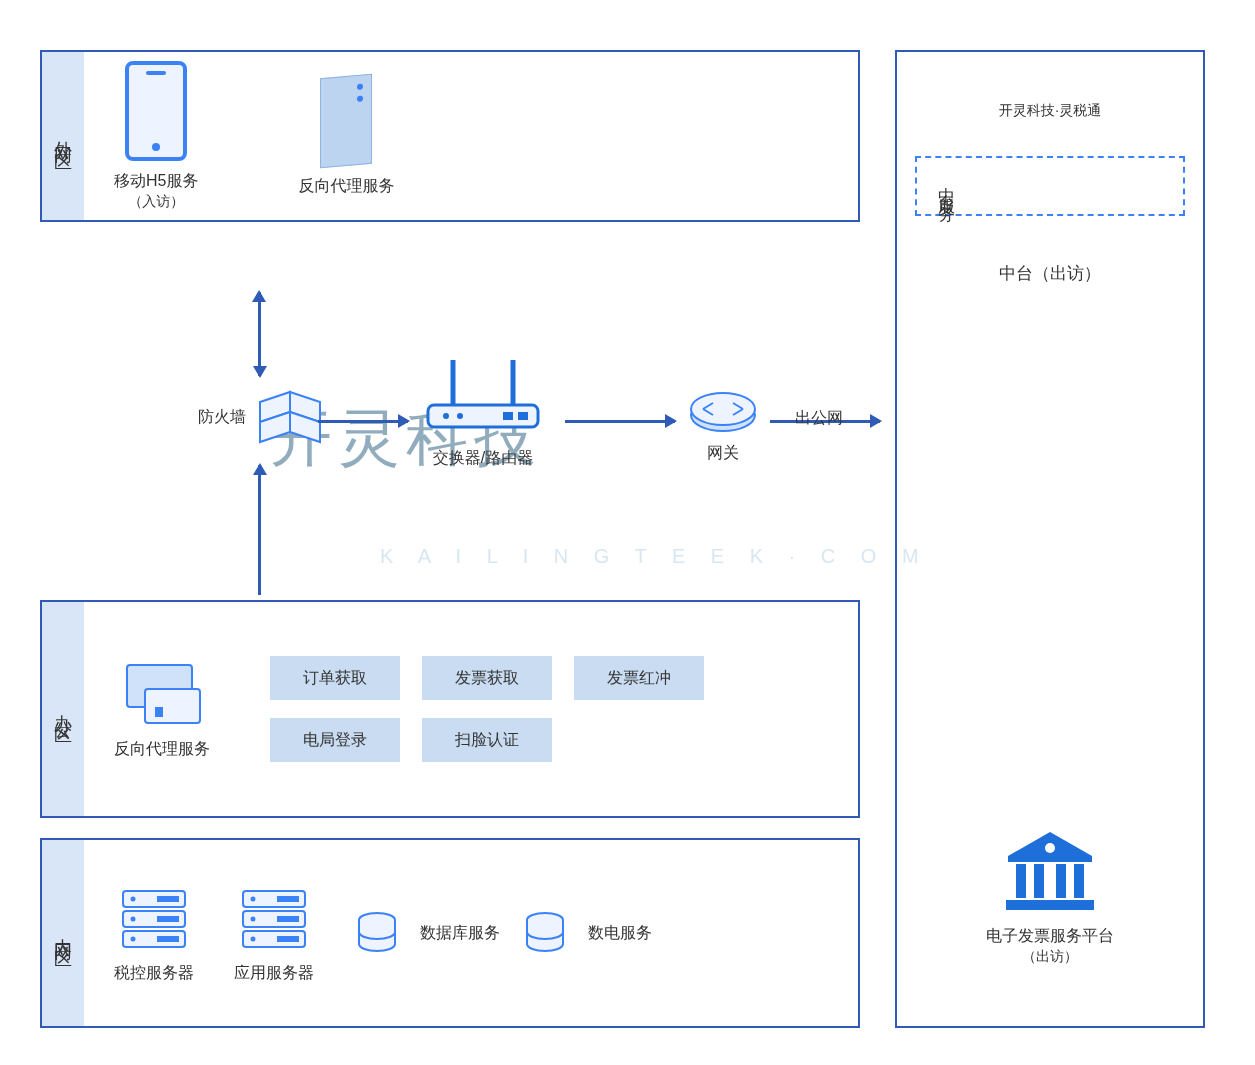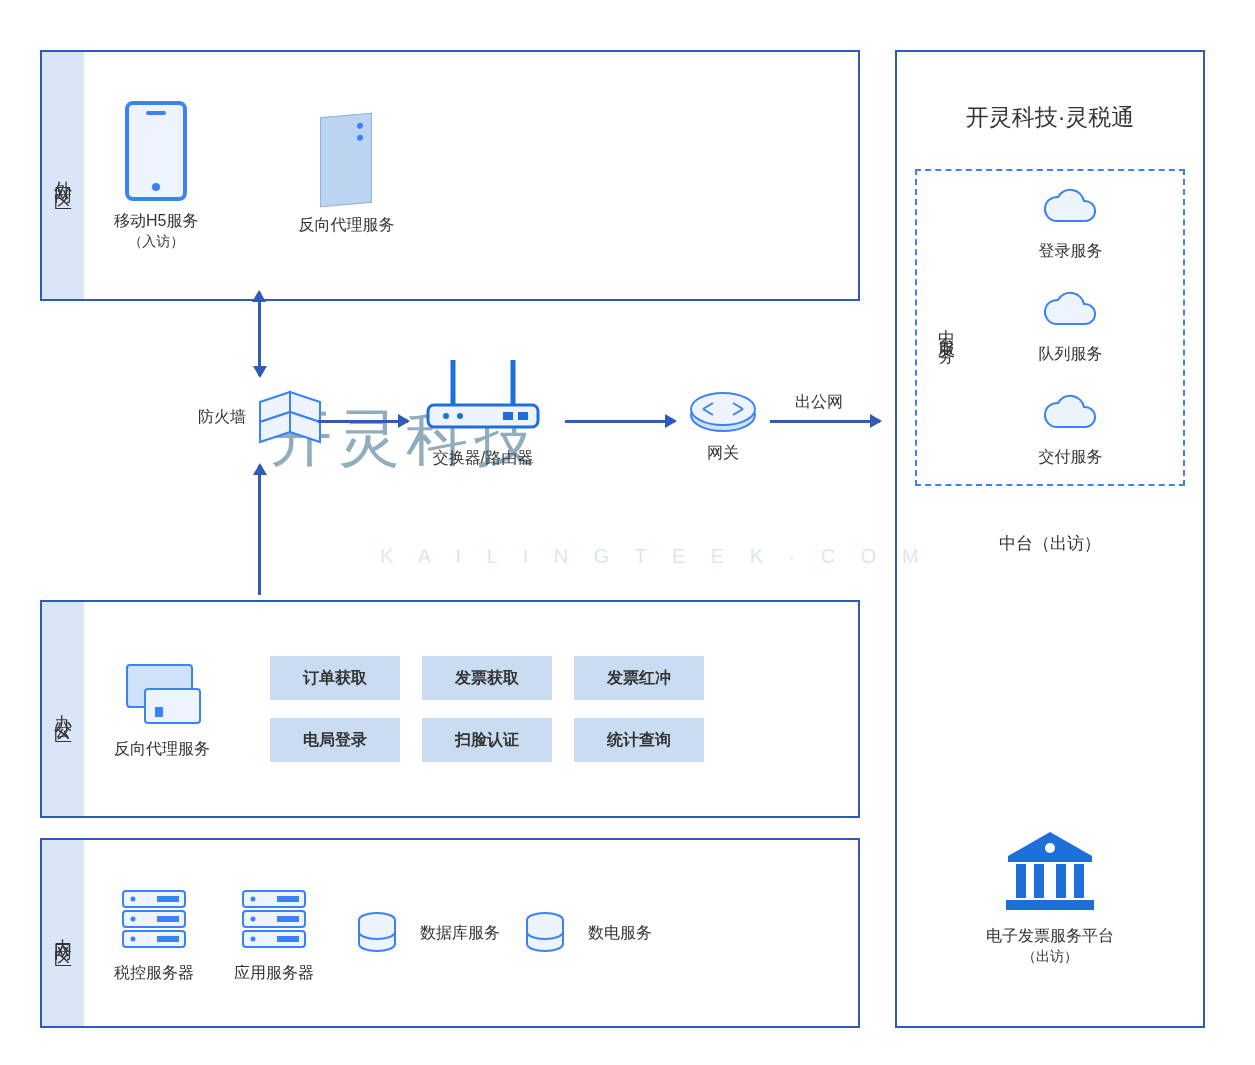--- a/index.html
+++ b/index.html
@@ -126,21 +126,20 @@
   .chip {
     width: 130px; height: 44px;
     background: #c9dcf2;
     display: flex; align-items: center; justify-content: center;
     font-size: 16px;
   }
   .chip-grid {
     display: grid;
     grid-template-columns: repeat(3, 130px);
     gap: 18px 22px;
-    font-weight: bold;
   }
 
   
   .arrow {
     position: absolute;
     background: #2f5bb7;
     height: 3px;
   }
   .arrow::after {
     content: "";
@@ -241,21 +240,21 @@
     position: absolute;
     font-size: 16px;
   }
 </style>
 </head>
 <body>
 
 <div class="watermark">开灵科技</div>
 <div class="watermark-sub">K A I L I N G T E E K · C O M</div>
 
-<div class="zone" style="left:40px; top:50px; width:820px; height:251px;">
+<div class="zone" style="left:40px; top:50px; width:820px; height:172px;">
   <div class="zone-label">外网区</div>
   <div class="zone-content">
     <div class="item">
       <div class="phone"></div>
       <div><span>移动H5服务</span><br><span class="sublabel">（入访）</span></div>
     </div>
     <div class="item" style="margin-left:40px;">
       <div class="server-tower"></div>
       <div>反向代理服务</div>
     </div>
@@ -302,21 +301,21 @@
     <svg viewBox="0 0 70 50">
       <ellipse cx="35" cy="30" rx="32" ry="16" fill="#cfe2f9" stroke="#3b82f6" stroke-width="2"></ellipse>
       <ellipse cx="35" cy="24" rx="32" ry="16" fill="#eef4ff" stroke="#3b82f6" stroke-width="2"></ellipse>
       <path d="M25,18 L15,24 M45,18 L55,24 M25,30 L15,24 M45,30 L55,24" stroke="#3b82f6" stroke-width="2"></path>
     </svg>
   </div>
   <div>网关</div>
 </div>
 
 <div class="arrow" style="left:770px; top:420px; width:110px;"></div>
-<div class="arrow-label" style="left:795px; top:392px;">出公网</div>
+<div class="arrow-label" style="left:795px; top:408px;">出公网</div>
 
 <div class="arrow vert up" style="left:258px; top:465px; height:130px;"></div>
 
 <div class="zone" style="left:40px; top:600px; width:820px; height:218px;">
   <div class="zone-label">办公区</div>
   <div class="zone-content">
     <div class="item">
       <div class="monitor">
         <svg viewBox="0 0 90 70">
           <rect x="10" y="6" width="65" height="42" rx="3" fill="#cfe2f9" stroke="#3b82f6" stroke-width="2"></rect>
@@ -325,21 +324,20 @@
         </svg>
       </div>
       <div>反向代理服务</div>
     </div>
     <div class="chip-grid">
       <div class="chip">订单获取</div>
       <div class="chip">发票获取</div>
       <div class="chip">发票红冲</div>
       <div class="chip">电局登录</div>
       <div class="chip">扫脸认证</div>
-      <div class="chip">统计查询</div>
     </div>
   </div>
 </div>
 
 <div class="zone" style="left:40px; top:838px; width:820px; height:190px;">
   <div class="zone-label">内网区</div>
   <div class="zone-content inner">
     <div class="item">
       <div class="server-rack">
         <svg viewBox="0 0 74 70">
@@ -391,50 +389,24 @@
             <path d="M5,21 a18,7 0 0 0 36,0" fill="none" stroke="#3b82f6" stroke-width="2"></path>
           </svg>
         </div>
         <div>数电服务</div>
       </div>
     </div>
   </div>
 </div>
 
 <div class="right-box" style="left:895px; top:50px; width:310px; height:978px;">
-  <div style="font-size:23px; margin:30px 0 36px;">开灵科技·灵税通</div>
+  <div style="font-size:14px; margin:30px 0 36px;">开灵科技·灵税通</div>
 
   <div class="dashed-box" style="width:270px;">
     <div class="vert-label">中台服务</div>
-    <div style="display:flex; flex-direction:column; gap:28px; flex:1; align-items:center;">
-      <div class="item">
-        <div class="cloud">
-          <svg viewBox="0 0 70 44">
-              <path d="M20,34 a12,12 0 0 1 2,-24 a14,14 0 0 1 26,4 a10,10 0 0 1 2,20 z" fill="#eef4ff" stroke="#3b82f6" stroke-width="2"></path>
-            </svg>
-        </div>
-        <div>登录服务</div>
-      </div>
-      <div class="item">
-        <div class="cloud">
-          <svg viewBox="0 0 70 44">
-              <path d="M20,34 a12,12 0 0 1 2,-24 a14,14 0 0 1 26,4 a10,10 0 0 1 2,20 z" fill="#eef4ff" stroke="#3b82f6" stroke-width="2"></path>
-            </svg>
-        </div>
-        <div>队列服务</div>
-      </div>
-      <div class="item">
-        <div class="cloud">
-          <svg viewBox="0 0 70 44">
-              <path d="M20,34 a12,12 0 0 1 2,-24 a14,14 0 0 1 26,4 a10,10 0 0 1 2,20 z" fill="#eef4ff" stroke="#3b82f6" stroke-width="2"></path>
-            </svg>
-        </div>
-        <div>交付服务</div>
-      </div>
-    </div>
   </div>
 
   <div style="font-size:17px; margin-top:46px;">中台（出访）</div>
 
   <div style="flex:1"></div>
 
   <div class="item" style="margin-bottom:40px;">
     <div class="bank" style="width:100px; height:90px;">
       <svg viewBox="0 0 100 90">
         <polygon points="50,6 92,30 8,30" fill="#1e6fd9"></polygon>

